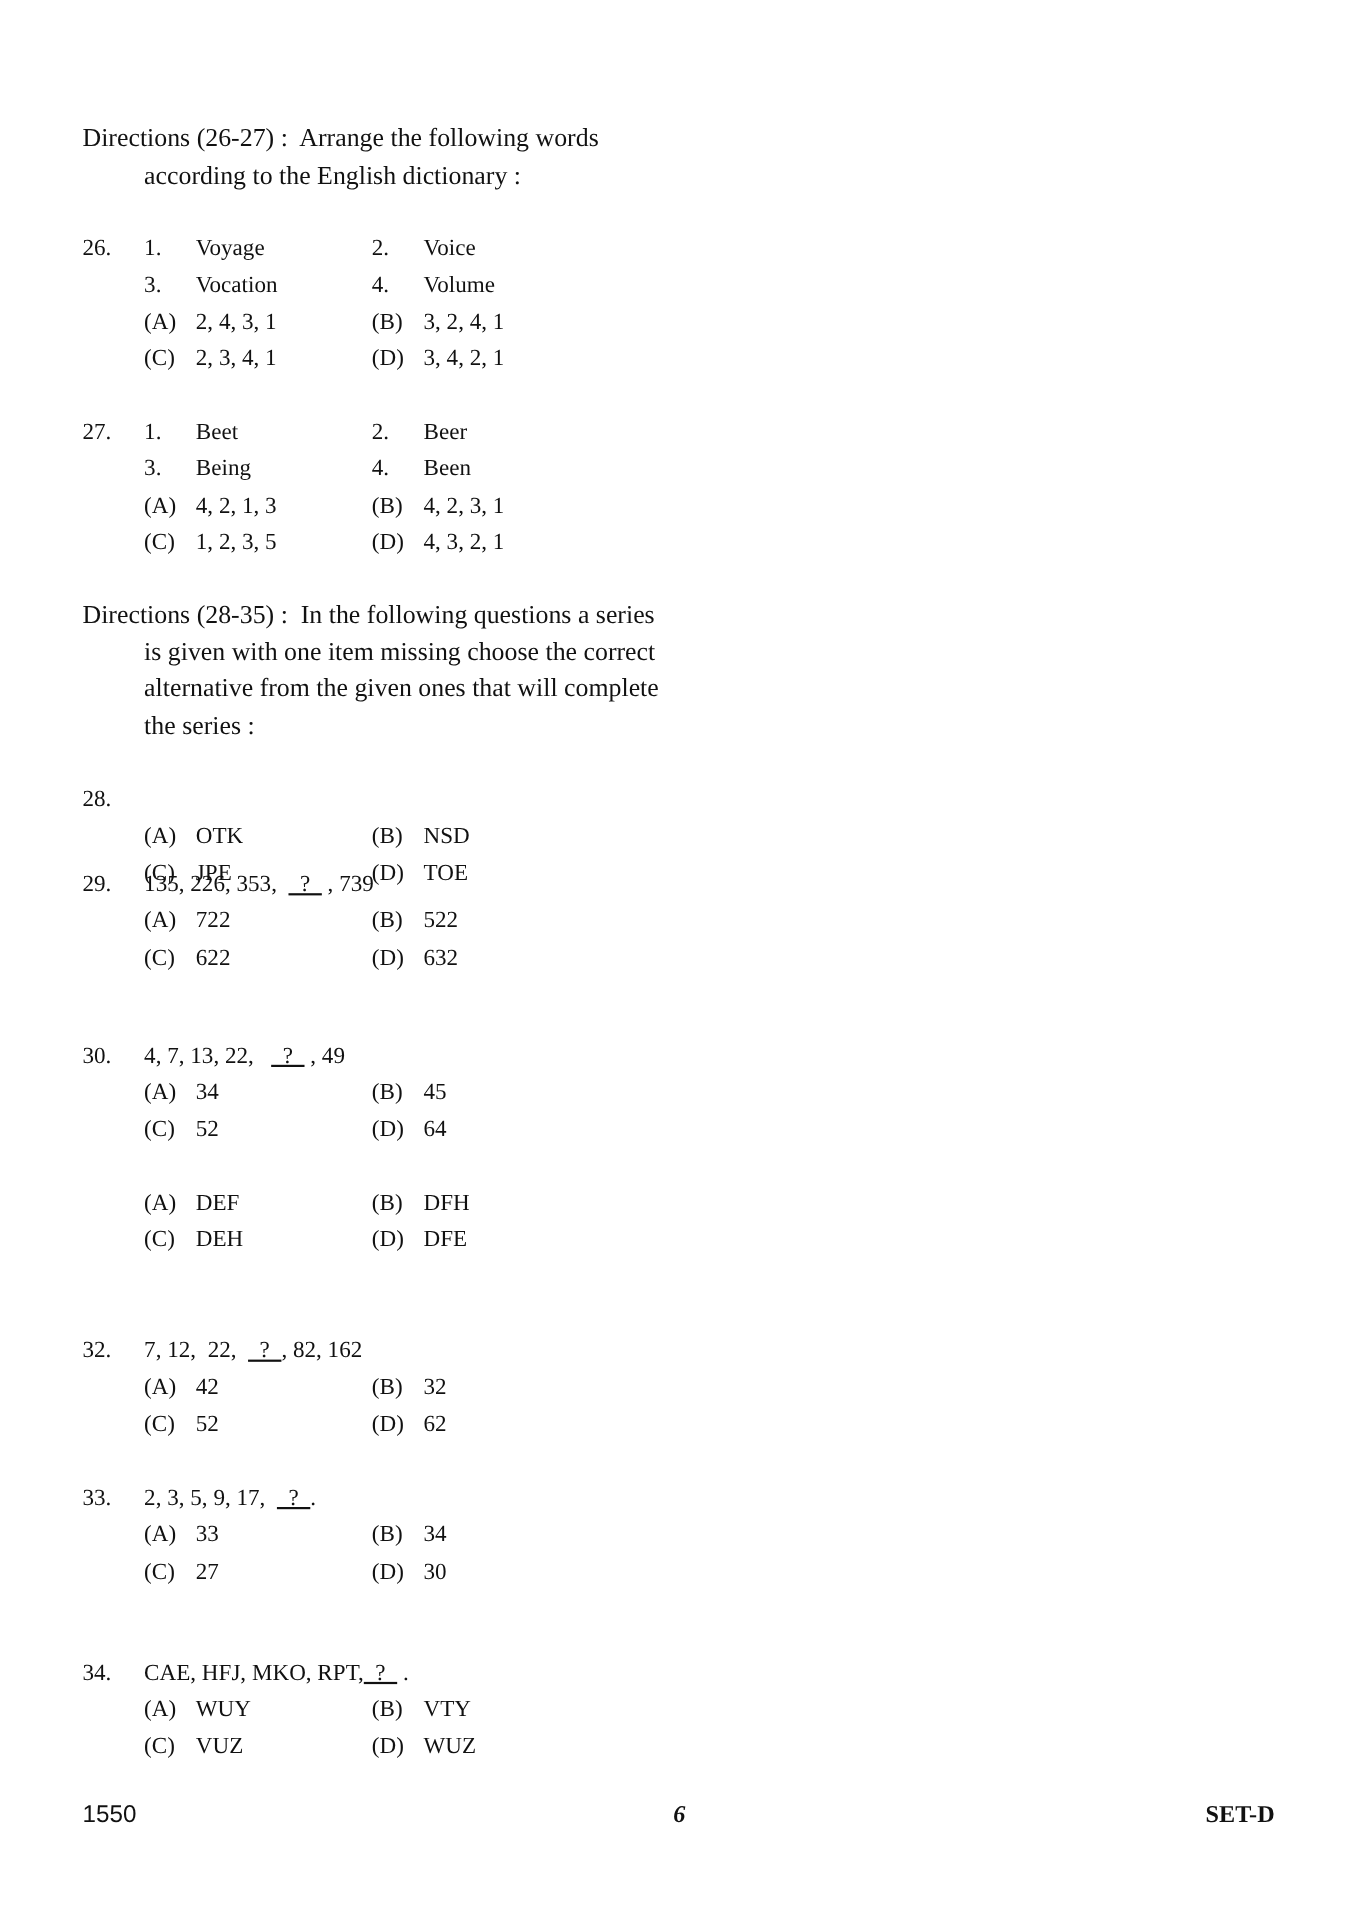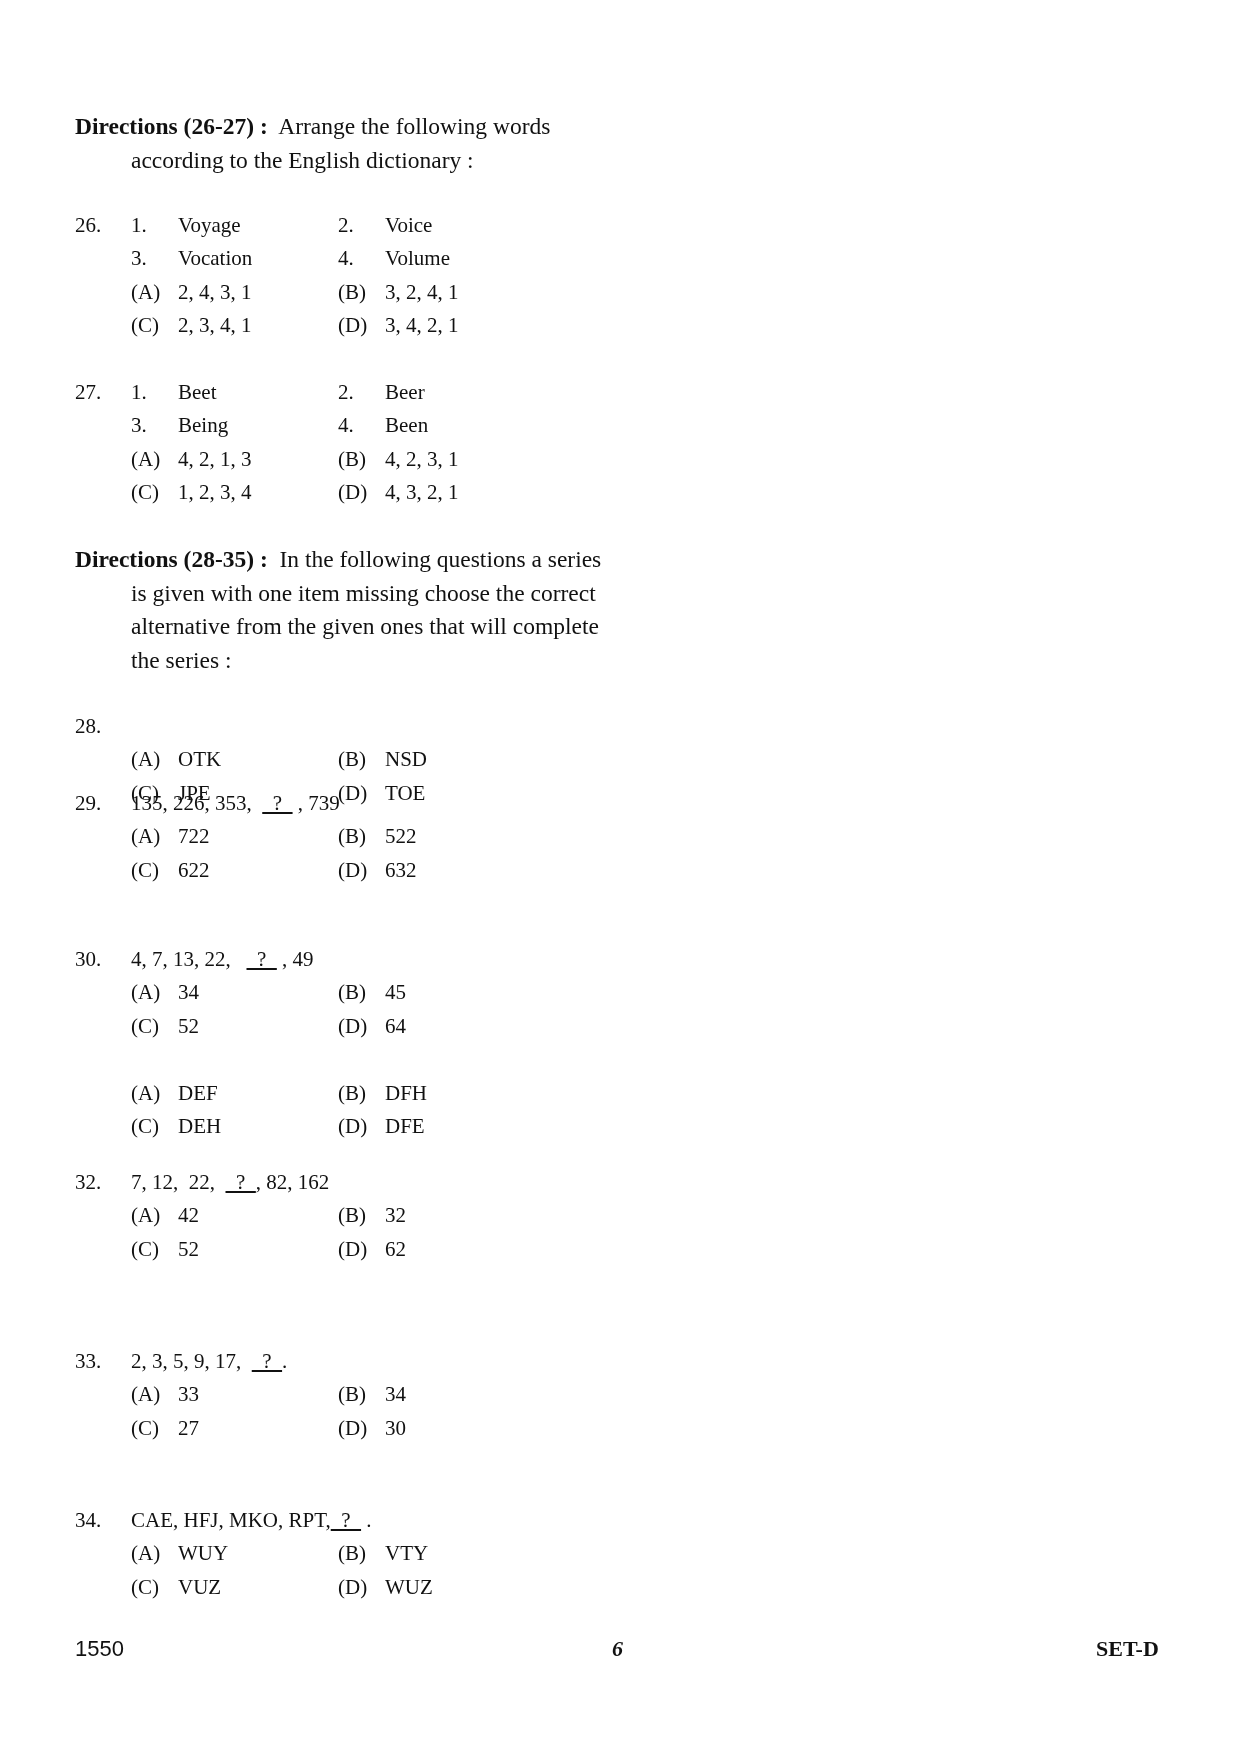--- a/index.html
+++ b/index.html
@@ -4,21 +4,21 @@
 <style>
   html, body { margin:0; padding:0; background:#ffffff; }
   body { width:1241px; height:1754px; position:relative; overflow:hidden;
          font-family:"Liberation Serif", serif; color:#111; }
   .page { position:absolute; left:0; top:0; width:1241px; height:1754px; }
   .col { position:absolute; top:0; }
   .col.left { left:75px; width:560px; }
   .col.right { left:638px; width:603px; overflow:hidden; }
 
   .directions { position:absolute; left:0; font-size:23.5px; line-height:33.5px; }
-  .directions .dir-label { font-weight:bold; }
+  .directions .dir-label { font-weight:normal; }
   .directions .indent { padding-left:56px; display:block; }
 
   .q { position:absolute; left:0; font-size:21px; line-height:33.4px; width:560px; }
   .q .row { position:relative; height:33.4px; white-space:nowrap; }
   .q .num { position:absolute; left:0; }
   .q .c1 { position:absolute; left:56px; }
   .q .c1-text { position:absolute; left:103px; }
   .q .c2 { position:absolute; left:263px; }
   .q .c2-text { position:absolute; left:310px; }
   .q .stem { position:absolute; left:56px; }
@@ -83,21 +83,21 @@
           <span class="c2-text">Been</span>
         </div>
       <div class="row">
           <span class="c1">(A)</span>
           <span class="c1-text">4, 2, 1, 3</span>
         <span class="c2">(B)</span>
           <span class="c2-text">4, 2, 3, 1</span>
         </div>
       <div class="row">
           <span class="c1">(C)</span>
-          <span class="c1-text">1, 2, 3, 4</span>
+          <span class="c1-text">1, 2, 3, 5</span>
         <span class="c2">(D)</span>
           <span class="c2-text">4, 3, 2, 1</span>
         </div>
     </div>
 
     <div class="directions" style="top:543px;">
       <div><span class="dir-label">Directions (28-35) :</span>&nbsp; <span>In the following questions a series</span></div>
       <span class="indent">is given with one item missing choose the correct</span>
       <span class="indent">alternative from the given ones that will complete</span>
       <span class="indent">the series :</span>
@@ -167,21 +167,21 @@
           <span class="c2-text">DFH</span>
         </div>
       <div class="row">
           <span class="c1">(C)</span>
           <span class="c1-text">DEH</span>
           <span class="c2">(D)</span>
           <span class="c2-text">DFE</span>
         </div>
     </div>
 
-    <div class="q" style="top:1166px;">
+    <div class="q" style="top:1211px;">
       <div class="row">
           <span class="num">32.</span>
           <span class="stem"><span style="white-space:pre">7, 12,  22,  </span><span class="u">  ?  </span><span style="white-space:pre">, 82, 162</span></span>
         </div>
       <div class="row">
           <span class="c1">(A)</span>
           <span class="c1-text">42</span>
           <span class="c2">(B)</span>
           <span class="c2-text">32</span>
         </div>

